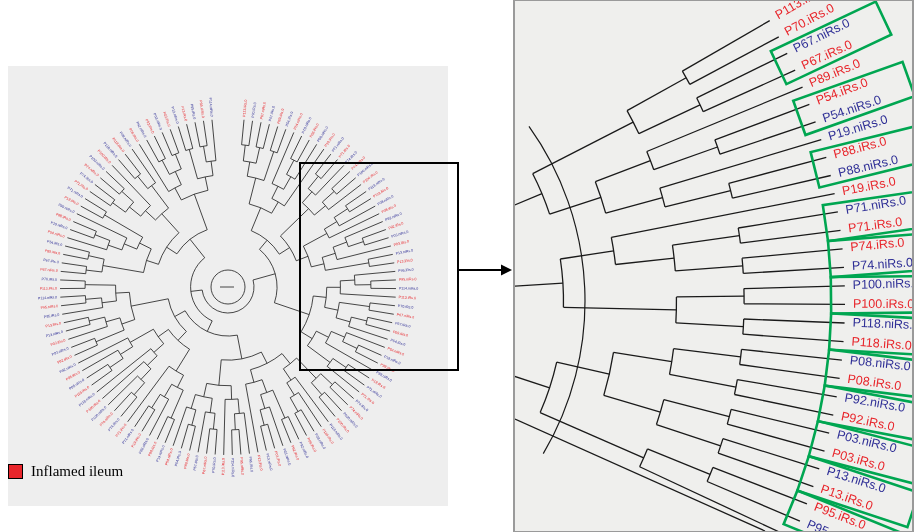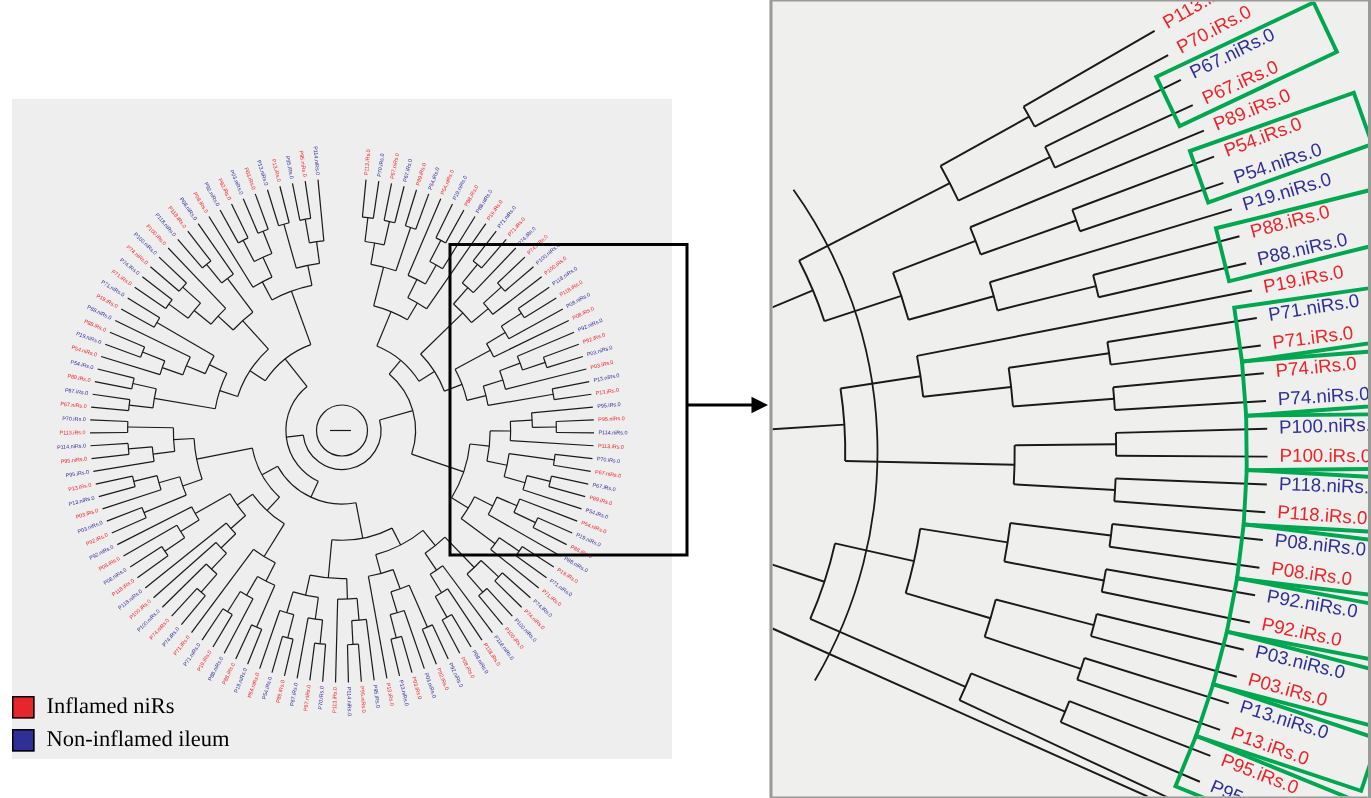--- a/index.html
+++ b/index.html
@@ -652,21 +652,17 @@
           <text x="299.38046975262955" y="505.8648057451425" font-size="12.5" fill="#e8252b" text-anchor="start" transform="rotate(21.25 299.38046975262955 505.8648057451425)" dominant-baseline="middle">P95.iRs.0</text>
           <text x="292.2639404512149" y="523.3033284668409" font-size="12.5" fill="#2f2f96" text-anchor="start" transform="rotate(23.150000000000002 292.2639404512149 523.3033284668409)" dominant-baseline="middle">P95.niRs.0</text>
           <text x="284.57314637249" y="540.4963139682519" font-size="12.5" fill="#2f2f96" text-anchor="start" transform="rotate(25.05 284.57314637249 540.4963139682519)" dominant-baseline="middle">P114.niRs.0</text>
         </g>
       </svg>
   </div>
 
   <div class="legend">
     <div class="legend-row">
       <span class="legend-swatch" style="background:#e8252b"></span>
-      <span class="legend-label">Inflamed niRs</span>
-    </div>
-    <div class="legend-row">
-      <span class="legend-swatch" style="background:#2f2f96"></span>
-      <span class="legend-label">Non-inflamed ileum</span>
+      <span class="legend-label">Inflamed ileum</span>
     </div>
   </div>
 
 </div>
 
 </body></html>

